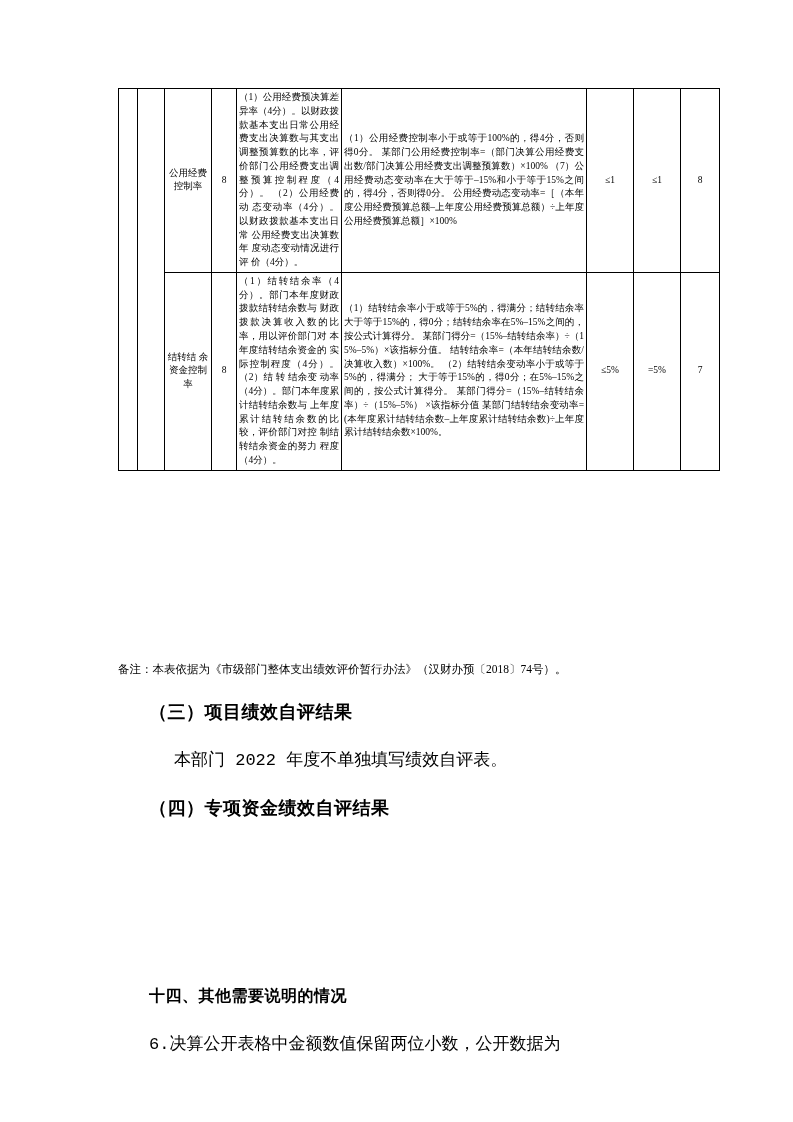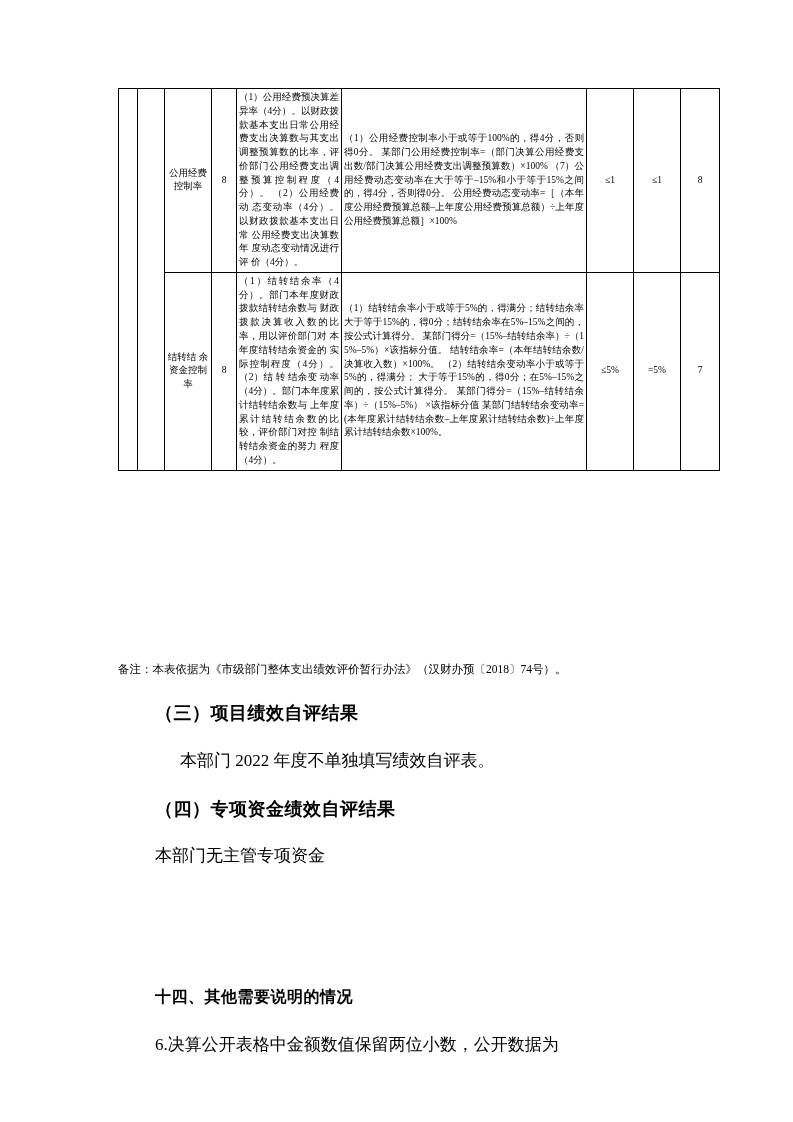--- a/index.html
+++ b/index.html
@@ -66,23 +66,23 @@
     left: 118px;
     top: 660px;
     width: 600px;
     font-size: 11.5px;
     line-height: 1.6;
     font-family: "Liberation Serif", "DejaVu Serif", serif;
   }
 
   .body-text {
     position: absolute;
-    left: 155px;
+    left: 149px;
     width: 520px;
-    font-family: Liberation Serif, serif;
+    font-family: Liberation Mono, monospace;
   }
   .h-sub {
     font-size: 18px;
     font-weight: bold;
     letter-spacing: 0.5px;
     line-height: 1.5;
   }
   .p-line {
     font-size: 17px;
     line-height: 1.55;
@@ -144,19 +144,18 @@
       </tbody>
     </table>
   </div>
 
   <div class="note">备注：本表依据为《市级部门整体支出绩效评价暂行办法》（汉财办预〔2018〕74号）。</div>
 
   <div class="body-text h-sub ln1">（三）项目绩效自评结果</div>
   <div class="body-text p-line ln2">本部门 2022 年度不单独填写绩效自评表。</div>
 
   <div class="body-text h-sub ln3">（四）专项资金绩效自评结果</div>
-  <div class="body-text p-line ln4">本部门无主管专项资金</div>
 
 
   <div class="body-text h-main ln7">十四、其他需要说明的情况</div>
   <div class="body-text p-line ln8">6.决算公开表格中金额数值保留两位小数，公开数据为</div>
 
 </div>
 
 </body></html>

